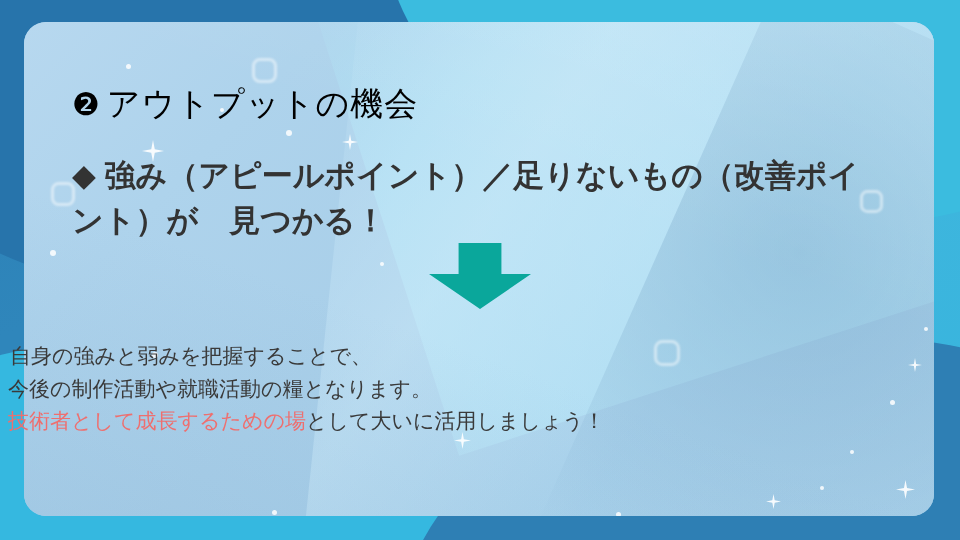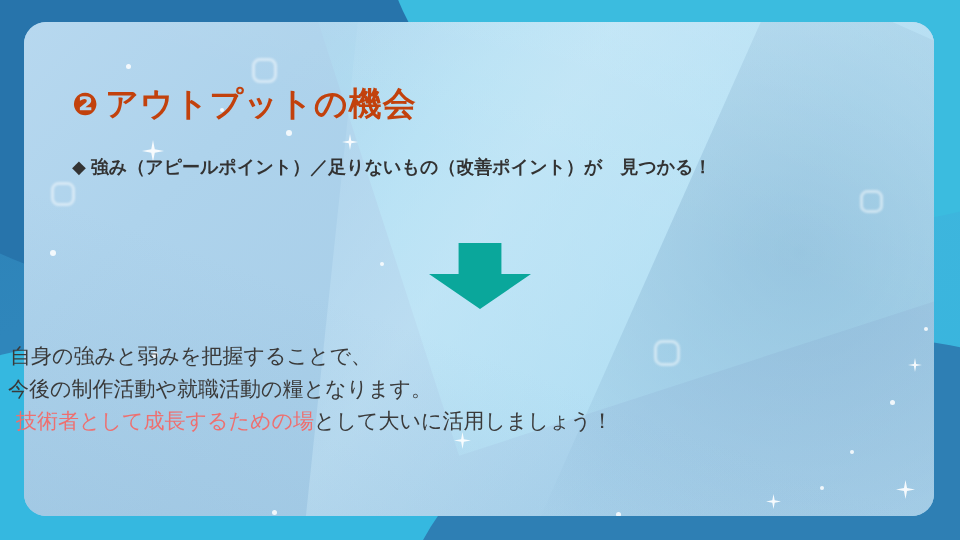--- a/index.html
+++ b/index.html
@@ -142,36 +142,36 @@
   
   .content {
     position: absolute;
     inset: 0;
   }
   .title {
     position: absolute;
     left: 72px;
     top: 82px;
     font-size: 33px;
-    font-weight: bold;
-    color: #c2410c;
+    font-weight: normal;
+    color: #000000;
     letter-spacing: 1px;
     white-space: nowrap;
   }
   .title .num {
     font-size: 31px;
     margin-right: 6px;
   }
 
   .subhead {
     position: absolute;
     left: 72px;
     top: 154px;
     width: 800px;
-    font-size: 18px;
+    font-size: 31px;
     font-weight: bold;
     color: #333333;
     line-height: 1.45;
   }
 
   .arrow-wrap {
     position: absolute;
     left: 0;
     top: 243px;
     width: 100%;
@@ -194,21 +194,21 @@
     font-size: 21px;
     color: #3a3a3a;
     line-height: 1.55;
   }
   .body-text .line {
     display: block;
     white-space: nowrap;
   }
   .body-text .line.l1 { padding-left: 10px; }
   .body-text .line.l2 { padding-left: 8px; }
-  .body-text .line.l3 { padding-left: 16px; }
+  .body-text .line.l3 { padding-left: 8px; }
   .hl-red { color: #ee6f6f; }
 </style>
 </head>
 <body>
 
 <div id="slide">
 
   <div class="frame-base">
     <div class="frame-wave-a"></div>
     <div class="frame-wave-b"></div>

